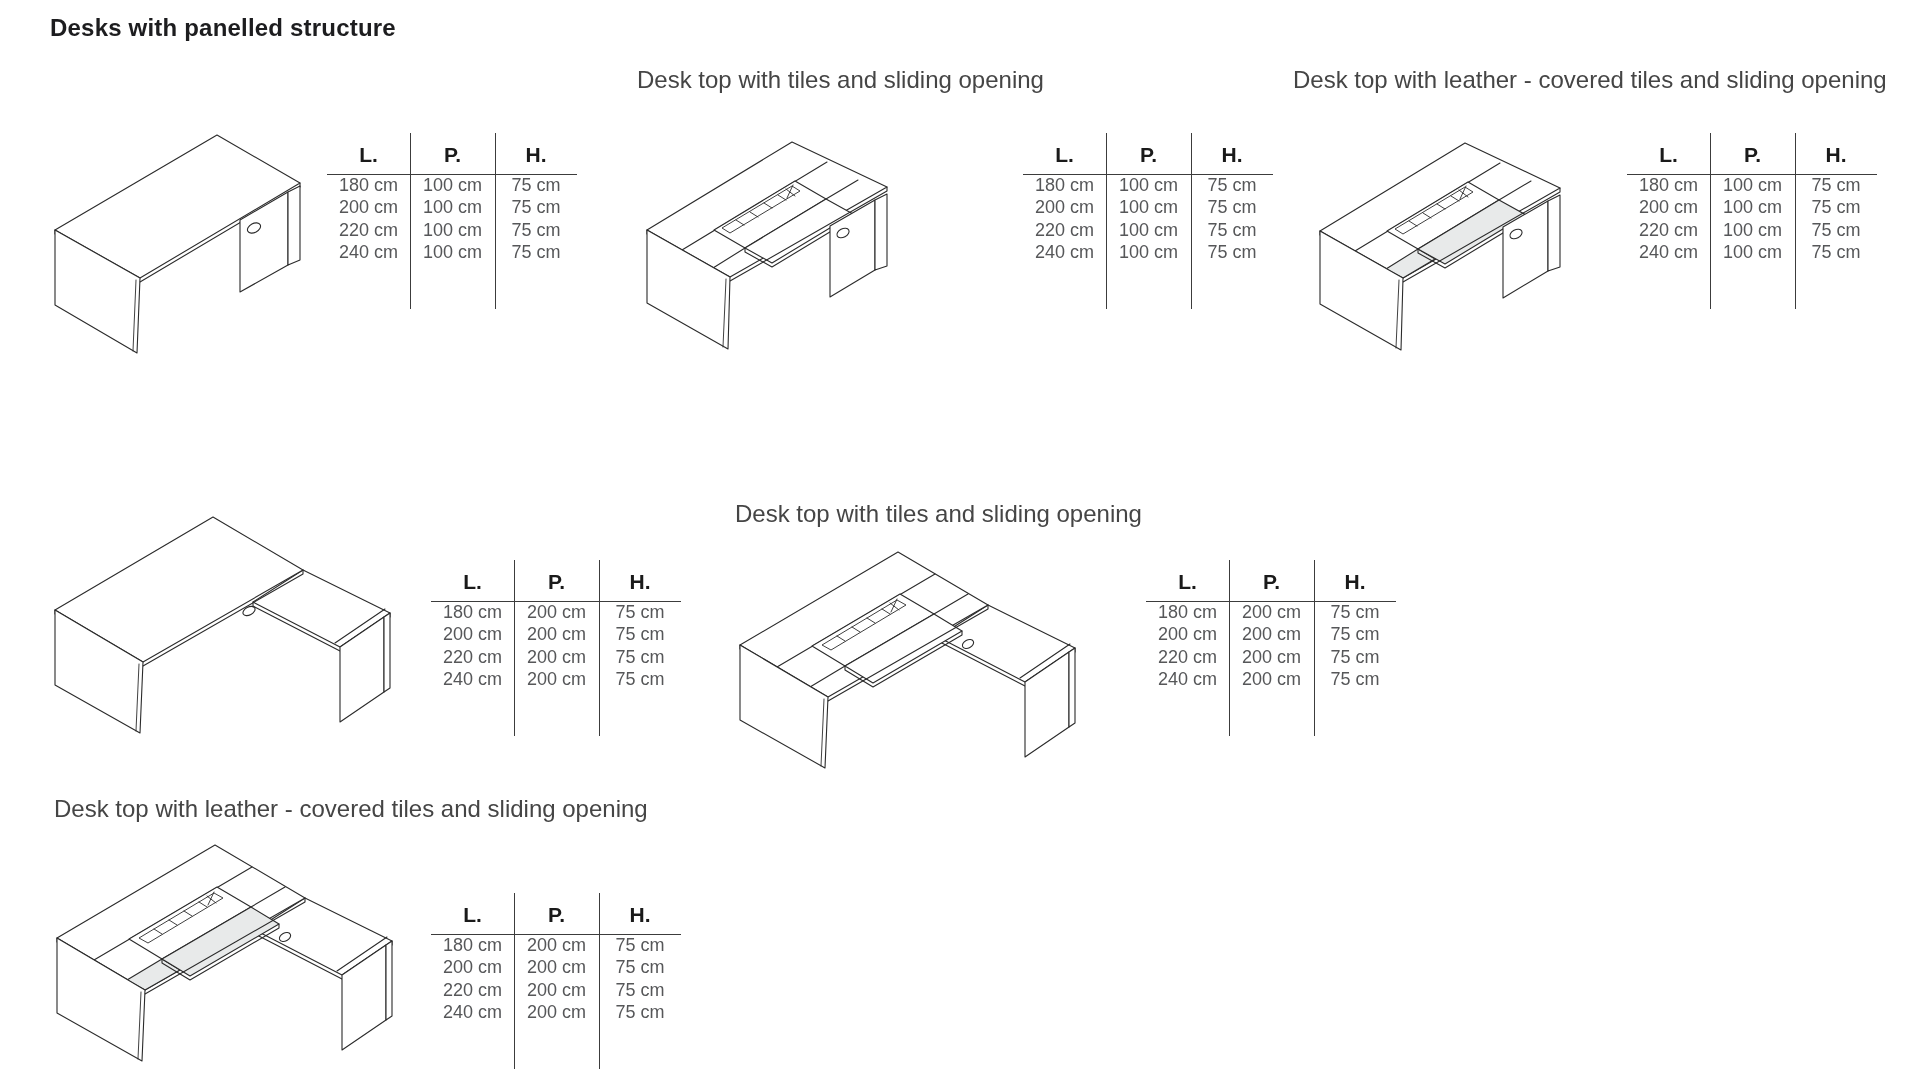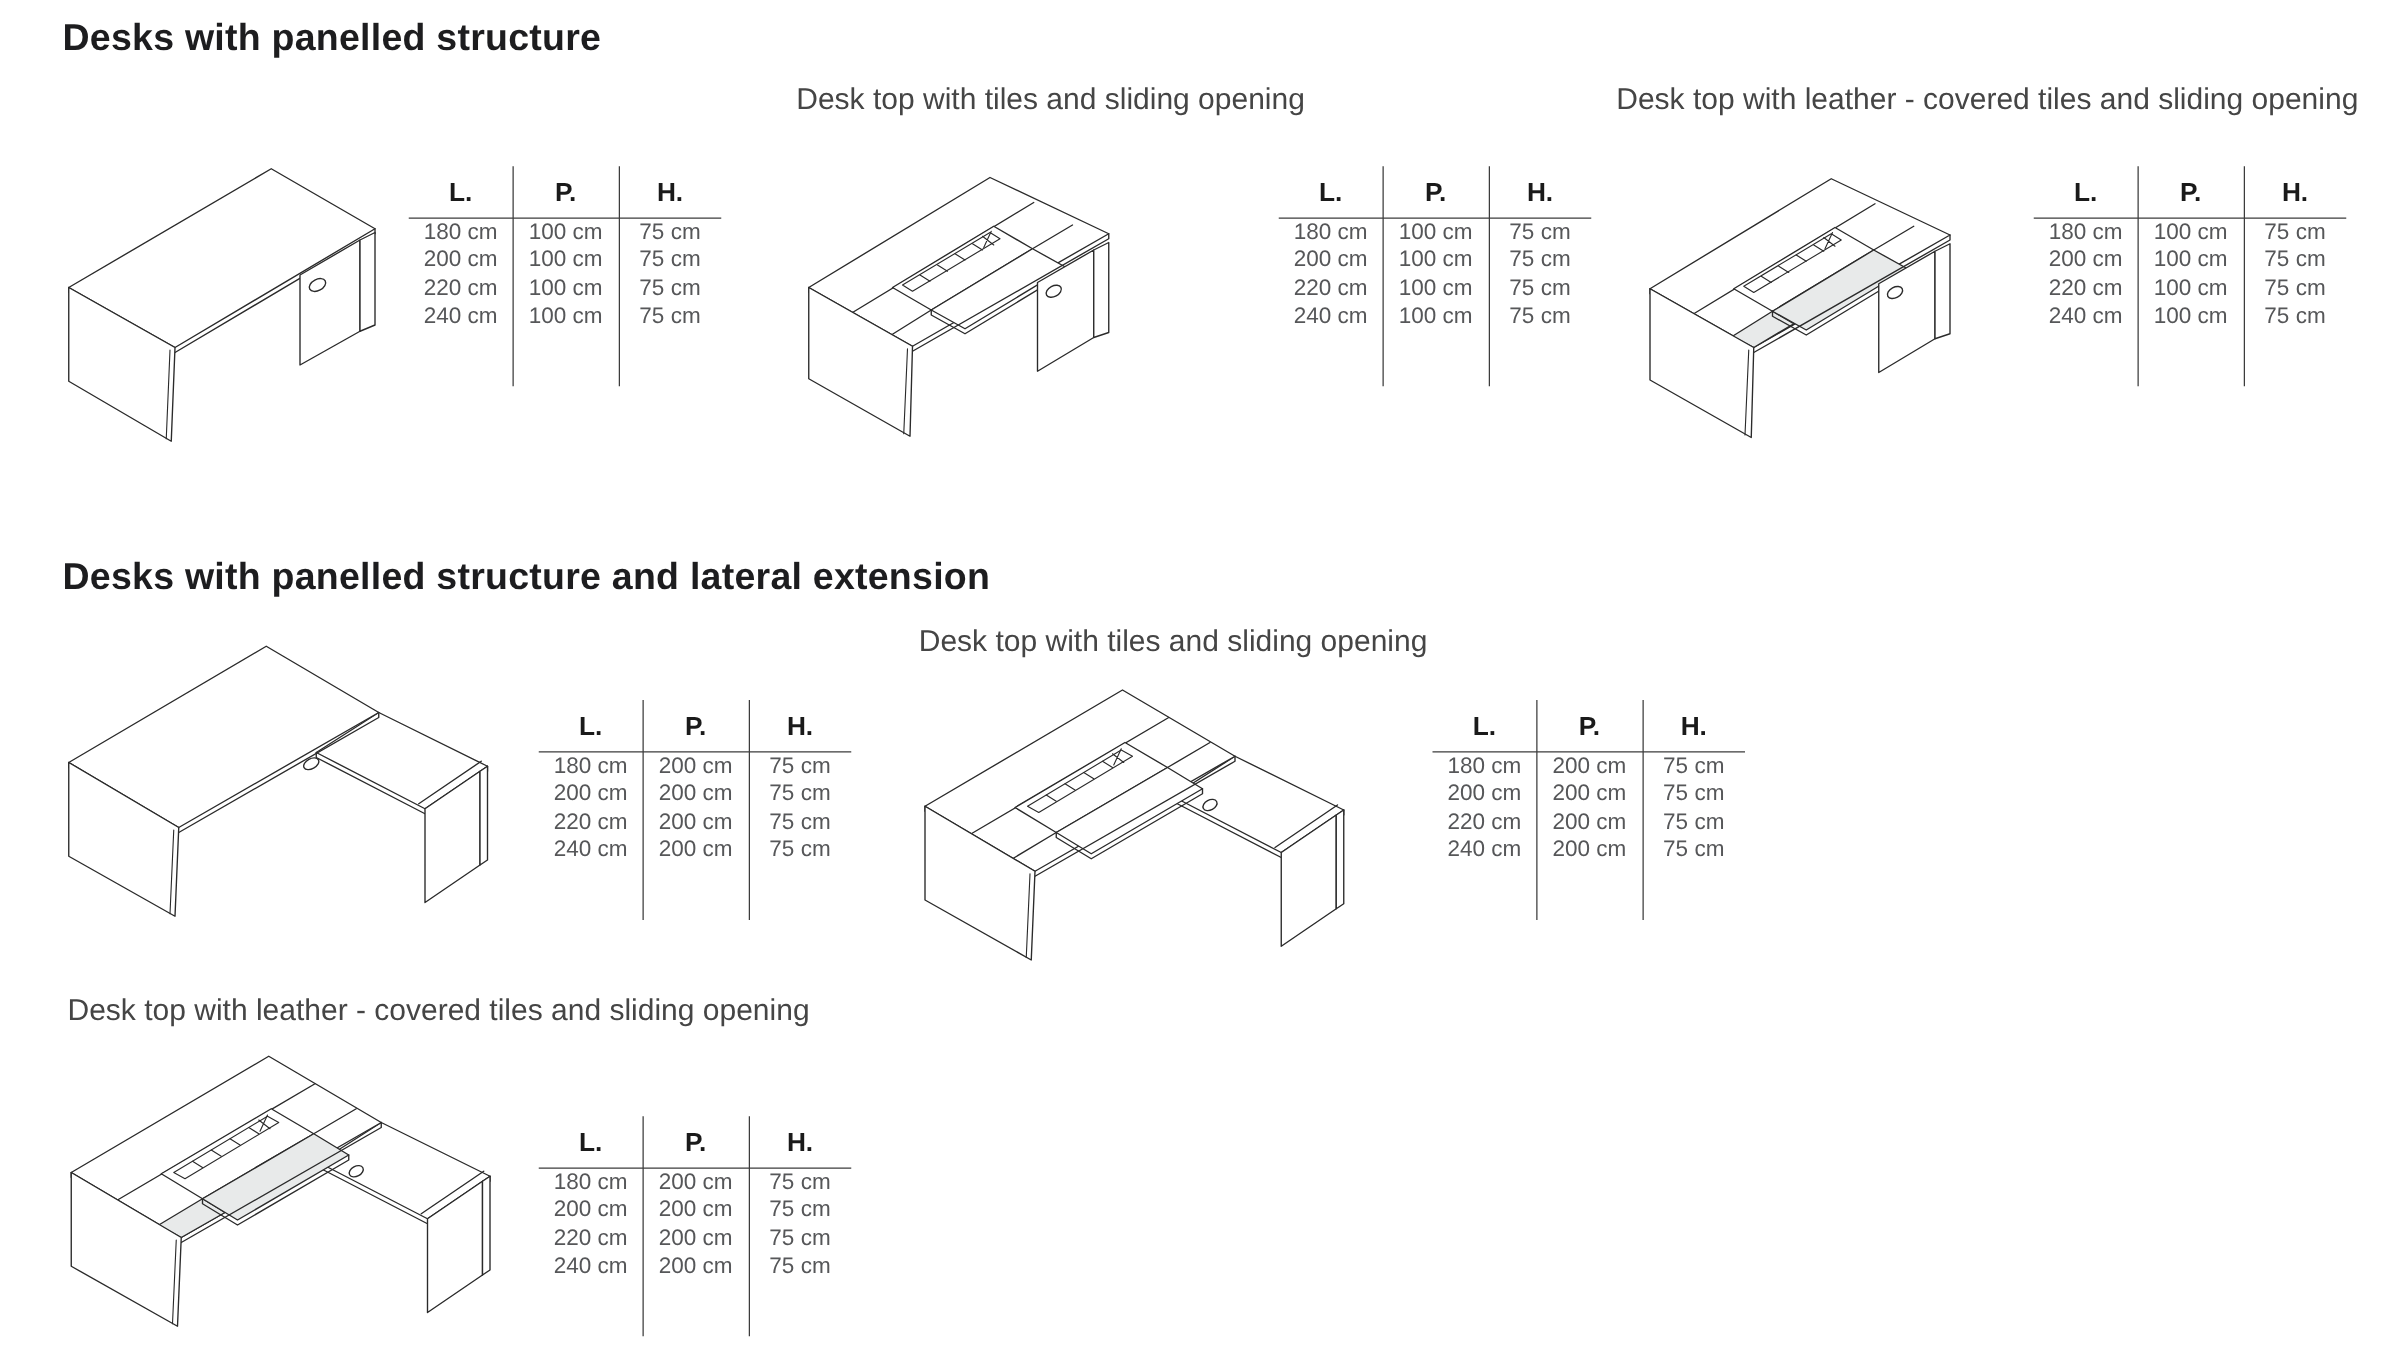--- a/index.html
+++ b/index.html
@@ -1,19 +1,19 @@
 <!DOCTYPE html>
 <html><head>
 <meta charset="utf-8">
 <style>
   *{margin:0;padding:0;box-sizing:border-box}
   html,body{background:#ffffff}
   body{font-family:"Liberation Sans",sans-serif;}
   .canvas{position:relative;width:1913px;height:1087px;background:#ffffff;overflow:hidden}
-  .h1{position:absolute;font-size:30px;font-weight:700;color:#1d1d1f;letter-spacing:.2px;white-space:nowrap}
+  .h1{position:absolute;font-size:24px;font-weight:700;color:#1d1d1f;letter-spacing:.2px;white-space:nowrap}
   .caption{position:absolute;font-size:24px;color:#454545;white-space:nowrap}
   .spec-table{position:absolute;width:250px;height:176px}
   .tcols{display:grid;grid-template-columns:83px 85px 82px}
   .tcol{display:flex;flex-direction:column;align-items:center}
   .th{height:41px;display:flex;align-items:flex-end;justify-content:center;padding-bottom:7px;font-size:21px;font-weight:700;color:#1a1a1a}
   .td{height:22.4px;line-height:22.4px;font-size:18px;color:#565759;white-space:nowrap}
   .tcol .td:first-of-type{margin-top:3px}
   .vline{position:absolute;top:0;width:1px;height:176px;background:#3c3c3c}
   .v1{left:83px}.v2{left:168px}
   .hline{position:absolute;top:41px;left:0;width:100%;height:1px;background:#3c3c3c}
@@ -165,21 +165,20 @@
         <div class="td">75 cm</div>
         <div class="td">75 cm</div>
         <div class="td">75 cm</div>
       </div>
     </div>
     <div class="vline v1"></div>
     <div class="vline v2"></div>
     <div class="hline"></div>
   </div>
 
-  <div class="h1" style="left:50px;top:445px">Desks with panelled structure and lateral extension</div>
 
   <div class="caption" style="left:735px;top:500px">Desk top with tiles and sliding opening</div>
 
   <svg class="desk" style="left:40px;top:510px" width="360" height="240" viewBox="0 0 360 240">
     <g>
       <path class="fw" d="M263,60 L350,103 L300,137 L213,92 Z"></path>
       <path class="ln" d="M213,92 L213,96 L300,141 L350,107 L350,103"></path>
       <path class="ln" d="M345,99 L295,133"></path>
       <path class="fw" d="M300,137 L344,107 L344,182 L300,212 Z"></path>
       <path class="fw" d="M344,107 L350,103 L350,178 L344,182 Z"></path>

